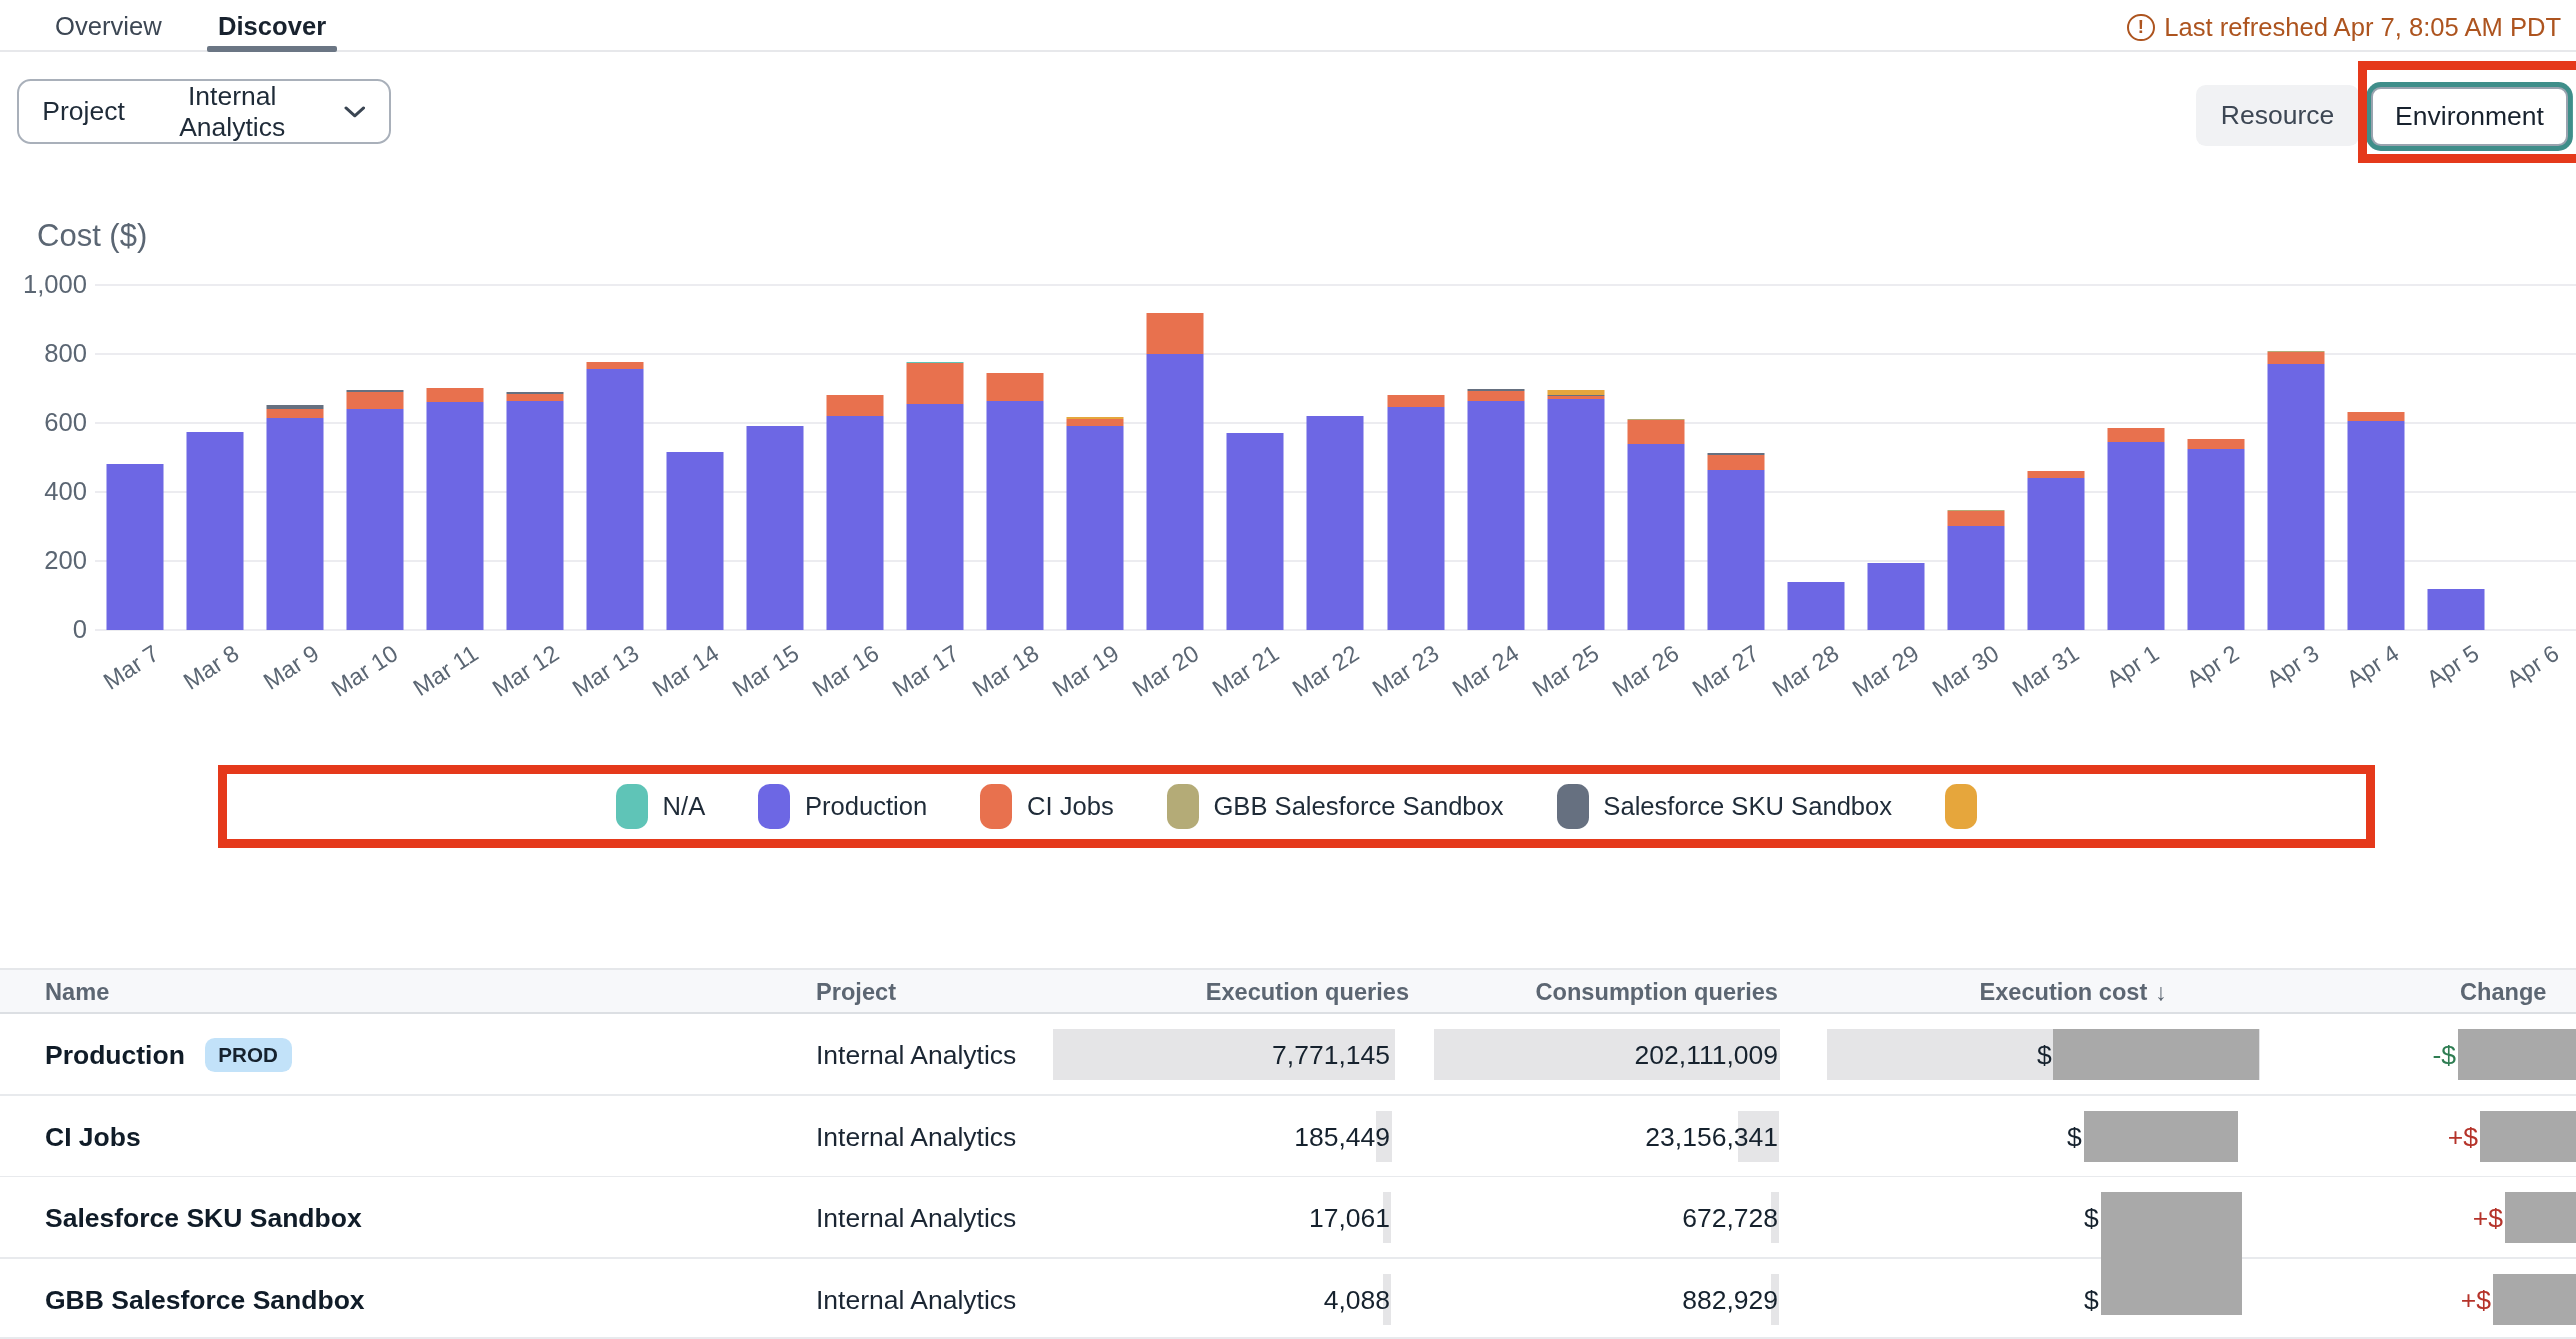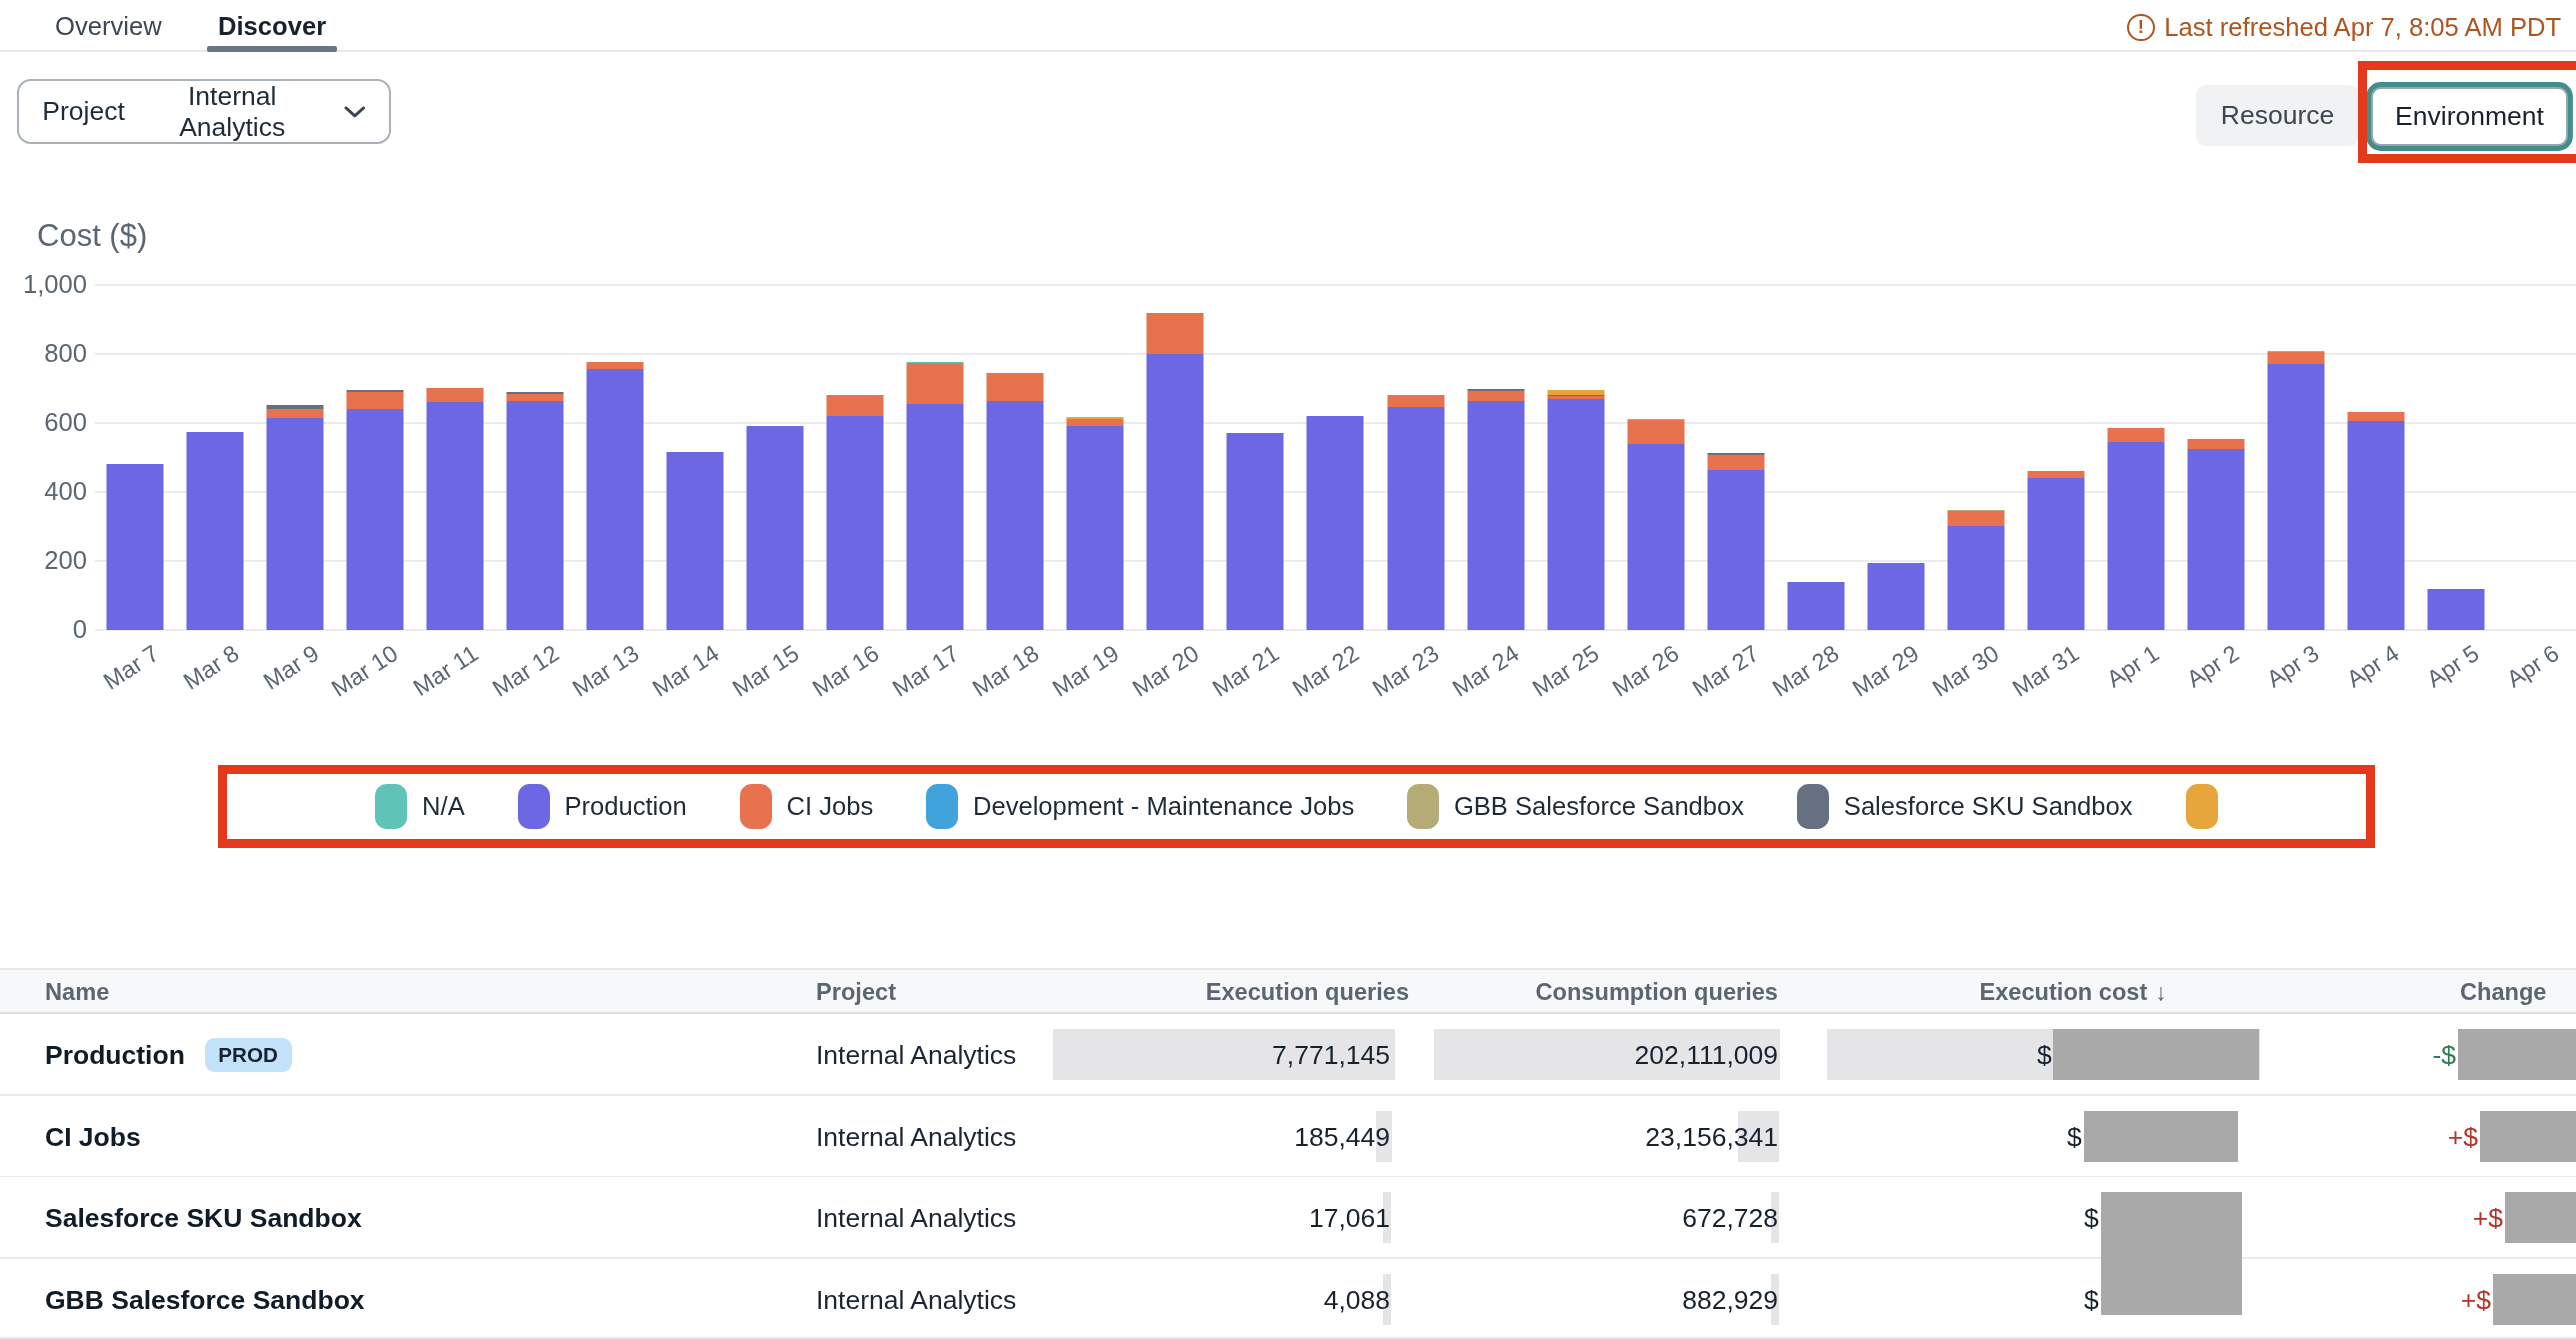--- a/index.html
+++ b/index.html
@@ -369,24 +369,20 @@
       </div>
       <div class="legend-item">
         <span class="swatch" style="background: rgb(109, 103, 228);"></span>
         <span>Production</span>
       </div>
       <div class="legend-item">
         <span class="swatch" style="background: rgb(232, 113, 78);"></span>
         <span>CI Jobs</span>
       </div>
       <div class="legend-item">
-        <span class="swatch" style="background: rgb(65, 163, 219);"></span>
-        <span>Development - Maintenance Jobs</span>
-      </div>
-      <div class="legend-item">
         <span class="swatch" style="background: rgb(180, 171, 119);"></span>
         <span>GBB Salesforce Sandbox</span>
       </div>
       <div class="legend-item">
         <span class="swatch" style="background: rgb(102, 112, 128);"></span>
         <span>Salesforce SKU Sandbox</span>
       </div>
       <div class="legend-item">
         <span class="swatch" style="background: rgb(230, 166, 60);"></span>
       </div>

